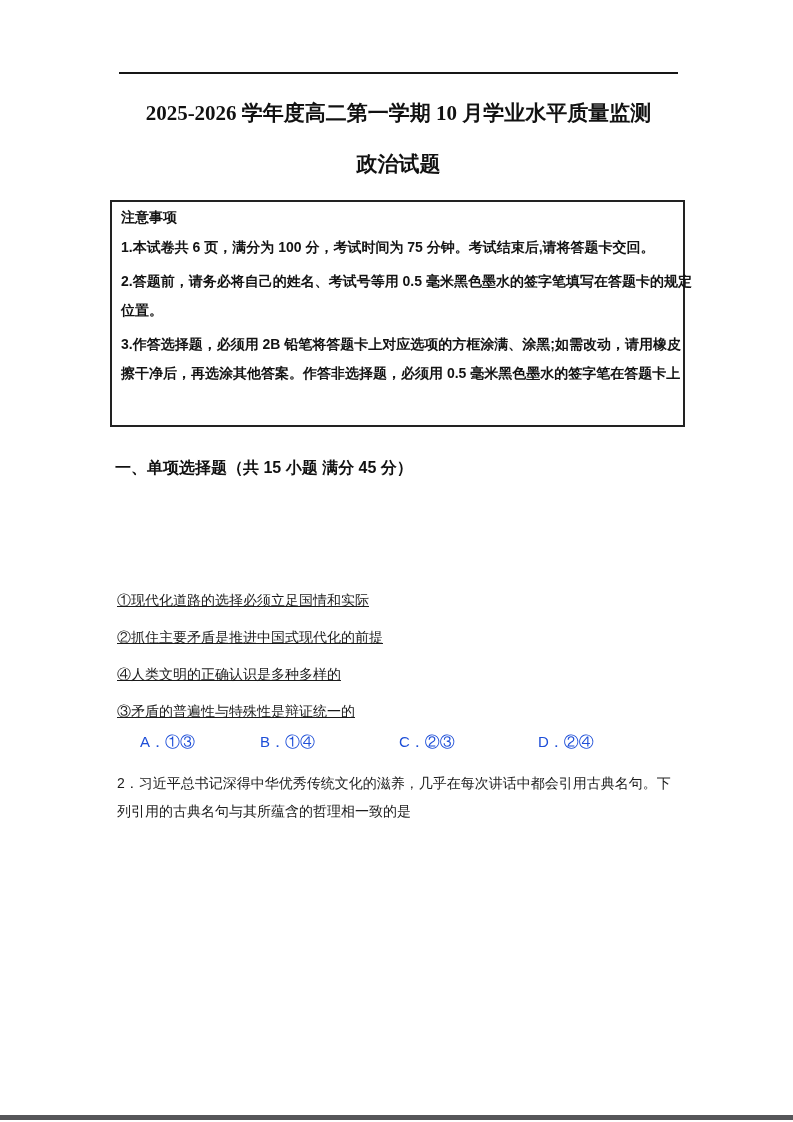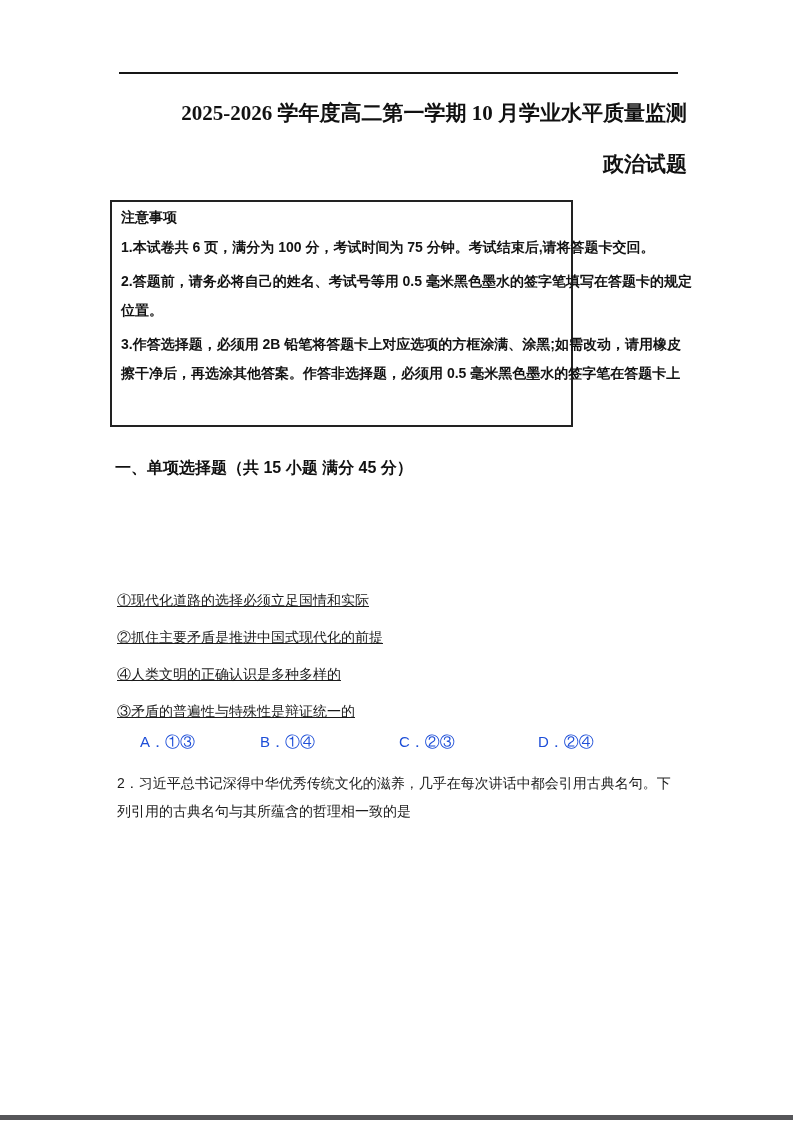--- a/index.html
+++ b/index.html
@@ -12,31 +12,31 @@
     font-family:"Liberation Sans", sans-serif;
     overflow:hidden;
     margin:0 auto;
   }
   .top-rule {
     position:absolute; left:119px; top:72px; width:559px; height:0;
     border-top:2px solid #161616;
   }
   .title-line {
     position:absolute; left:110px; width:577px;
-    text-align:right;
+    text-align:center;
     font-family:"Liberation Serif", serif;
     font-weight:bold;
     font-size:21px;
     color:#111;
     white-space:nowrap;
   }
   .title-1 { top:99px; }
   .title-2 { top:150px; }
   .notice-box {
-    position:absolute; left:110px; top:200px; width:463px; height:227px;
+    position:absolute; left:110px; top:200px; width:575px; height:227px;
     border:2px solid #222;
     padding:4px 9px 8px 9px;
     font-weight:bold;
     font-size:14px;
     color:#131313;
   }
   .notice-heading { line-height:22px; }
   .notice-item { line-height:29px; margin-top:5px; }
   .notice-item div { white-space:nowrap; }
   .section-heading {

